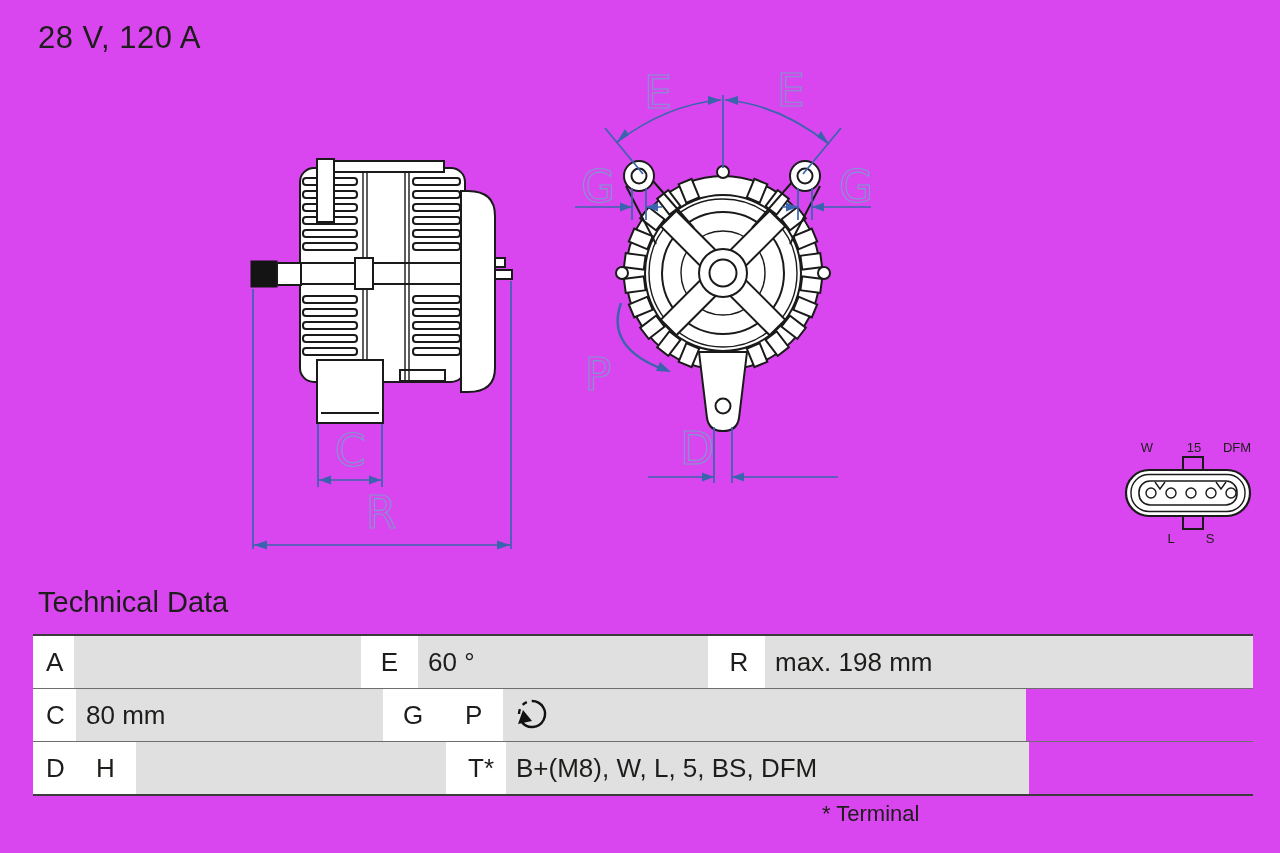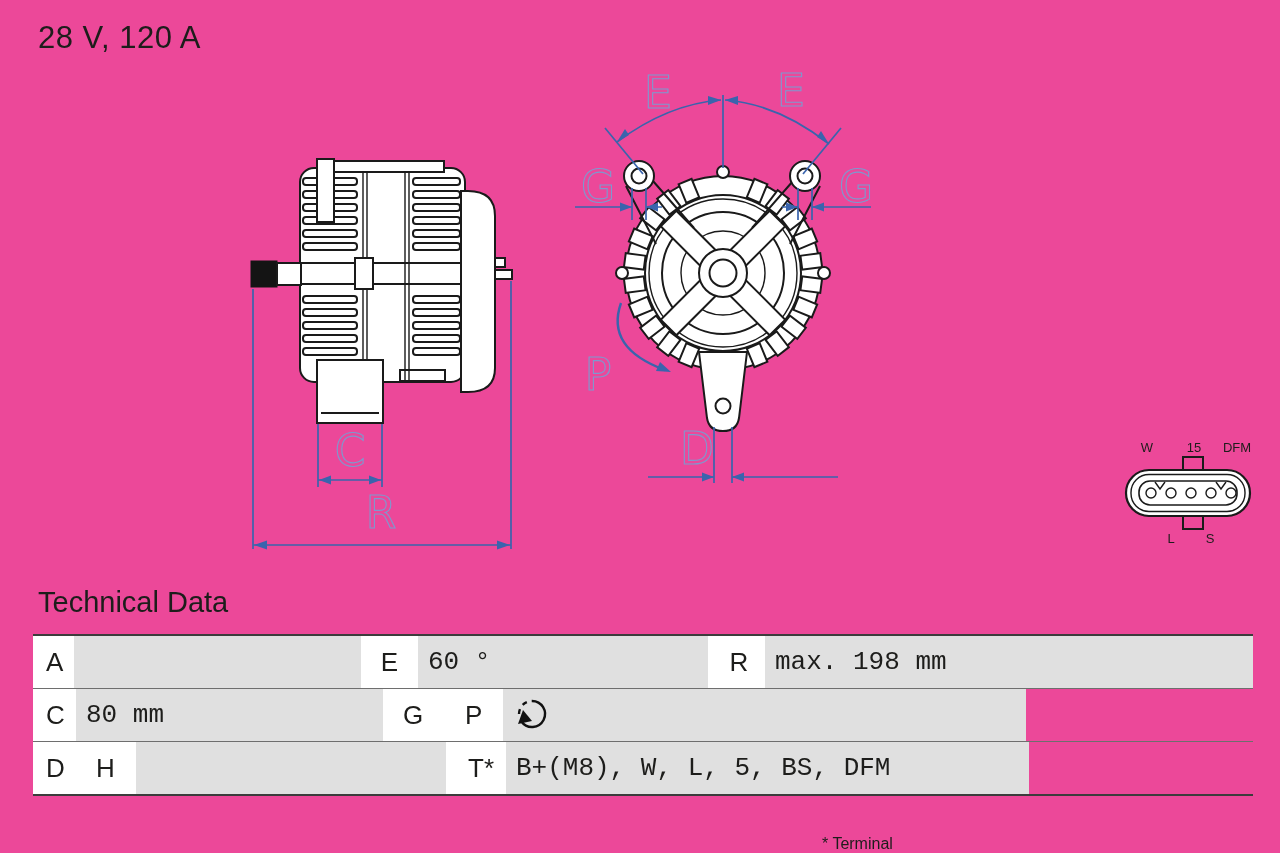--- a/index.html
+++ b/index.html
@@ -1,34 +1,34 @@
 <!DOCTYPE html>
 <html><head>
 <meta charset="utf-8">
 <style>
   html,body{margin:0;padding:0;background:#ffffff;}
-  #page{position:relative;width:1280px;height:853px;background:#ec4899;overflow:hidden;
+  #page{position:relative;width:1280px;height:853px;background:#d946ef;overflow:hidden;
         font-family:"Liberation Sans","DejaVu Sans",sans-serif;color:#1d1d1b;}
   .abs{position:absolute;}
   #title{left:38px;top:20px;font-size:31px;letter-spacing:0.5px;}
   #section-heading{left:38px;top:586px;font-size:29px;font-weight:normal;}
   
   #tech-table{left:33px;top:634px;width:1220px;border-top:2px solid #3c3c3c;border-bottom:2px solid #3c3c3c;}
   .trow{display:flex;height:52px;align-items:center;}
   .trow + .trow{border-top:1px solid #6e6e6e;}
   .tcell{height:100%;display:flex;align-items:center;font-size:26px;box-sizing:border-box;}
   .tlabel{background:#fff;}
-  .tvalue{background:#e0e0e0;padding-left:10px;font-family:Liberation Mono, monospace;}
+  .tvalue{background:#e0e0e0;padding-left:10px;}
   .c1{width:43px;padding-left:13px;}
   .c2{width:307px;}
   .c3{width:60px;padding-left:20px;}
   .c4{width:310px;}
   .c5{width:60px;padding-left:22px;}
   .c6{width:523px;}
-  #footnote{left:822px;top:835px;font-size:16px;}
+  #footnote{left:822px;top:801px;font-size:22px;}
   
   svg{display:block;}
   .blk{stroke:#1a1a1a;fill:none;stroke-width:2;}
   .blkw{stroke:#1a1a1a;fill:#ffffff;stroke-width:2;}
   .blkthin{stroke:#1a1a1a;fill:none;stroke-width:1.4;}
   .blue{stroke:#3a64ad;fill:none;stroke-width:1.7;}
   .bluef{fill:#3a64ad;stroke:none;}
   .dimtext{font-family:"DejaVu Sans",sans-serif;font-size:44px;fill:none;stroke:#7e99cf;stroke-width:1.1px;}
   .conlabel{font-size:13px;fill:#1d1d1b;font-family:"Liberation Sans",sans-serif;}
 </style>

